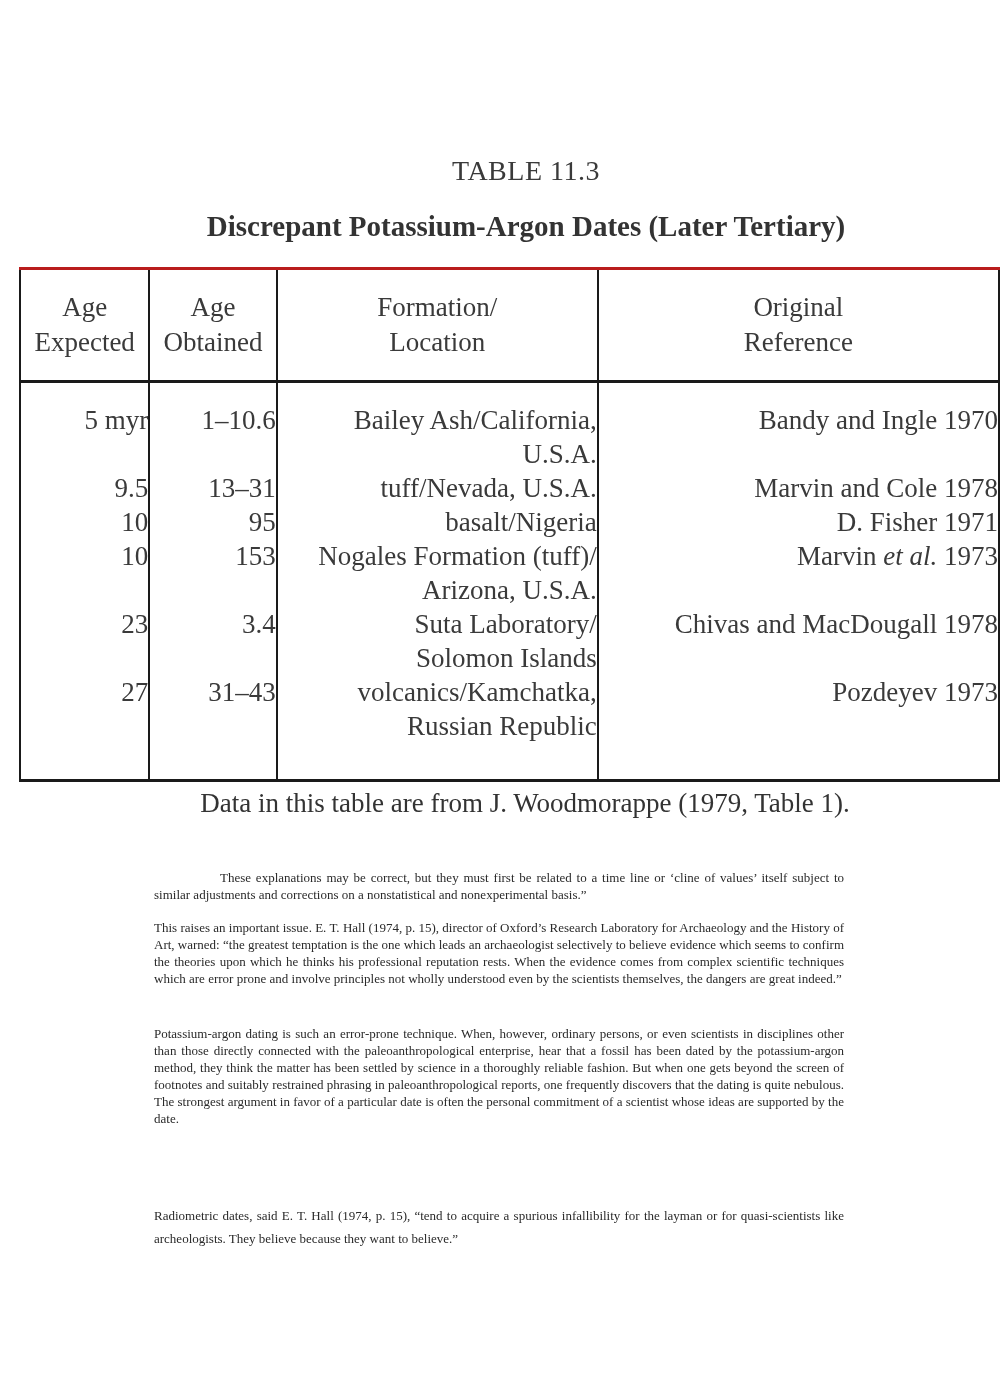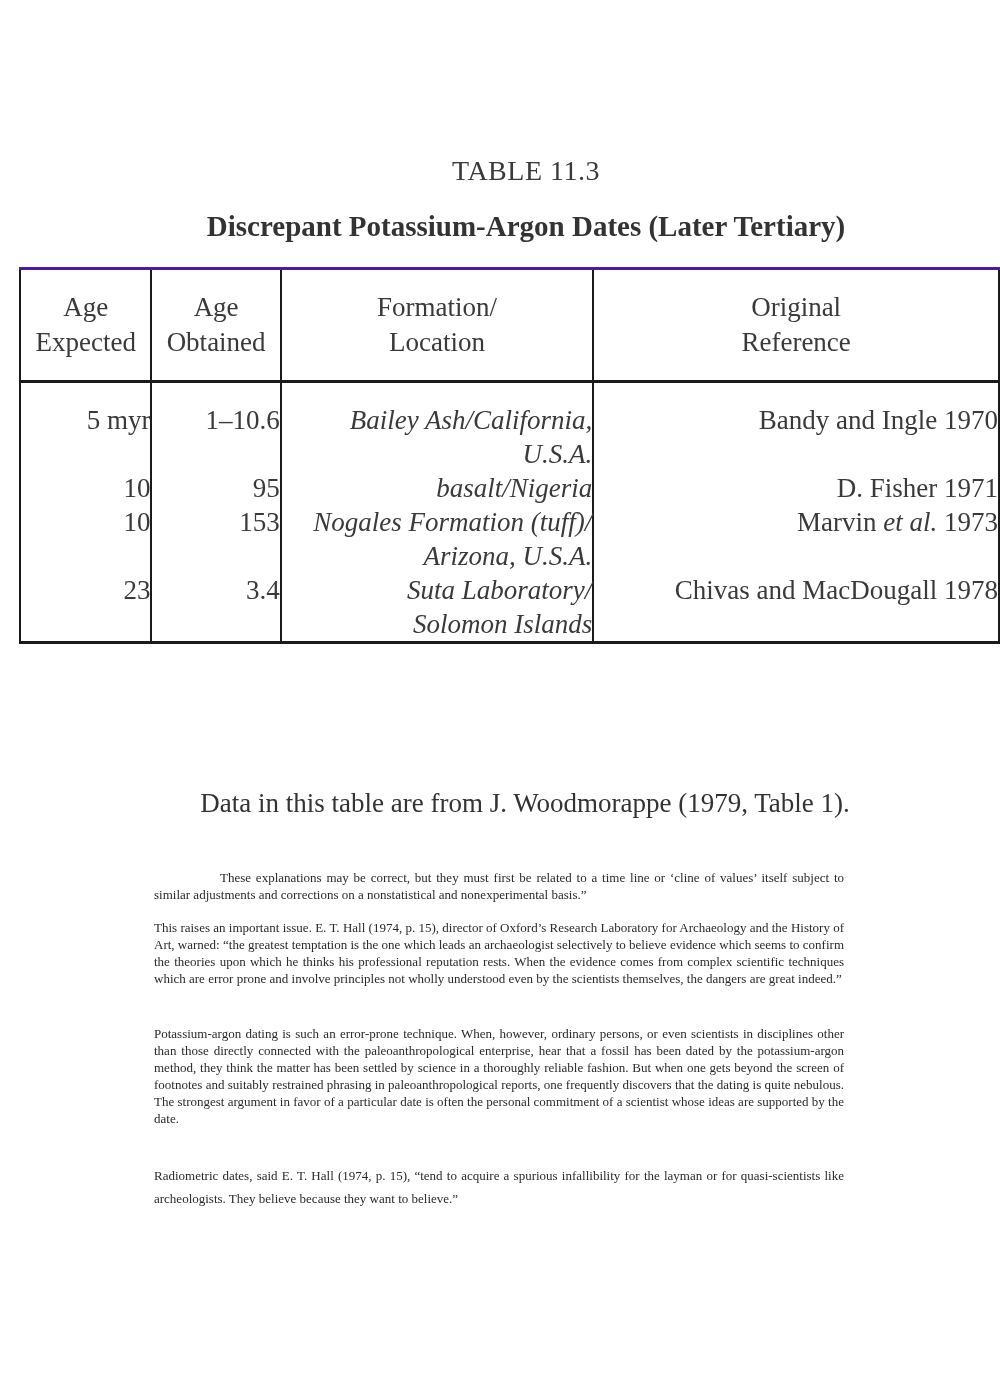--- a/index.html
+++ b/index.html
@@ -46,21 +46,21 @@
     color: #3a3a3a;
     table-layout: fixed;
   }
   #data-table th, #data-table td {
     border-left: 2px solid #1a1a1a;
     border-right: 2px solid #1a1a1a;
     padding: 0;
     text-align: right;
   }
   #data-table th {
-    border-top: 3px solid #4c1d95;
+    border-top: 3px solid #b91c1c;
     border-bottom: 3px solid #1a1a1a;
     font-weight: normal;
     height: 110px;
     text-align: center;
     vertical-align: middle;
     line-height: 35px;
   }
   #data-table tbody tr:last-child td {
     border-bottom: 3px solid #1a1a1a;
   }
@@ -68,21 +68,21 @@
     vertical-align: top;
     line-height: 34px;
   }
   .col-exp { width: 138px; }
   .col-obt { width: 136px; }
   .col-form { width: 341px; }
   .col-ref { width: 420px; }
 
   td.c-exp { padding-left: 32px !important; }
   td.c-obt { padding-left: 28px !important; }
-  td.c-form { padding-left: 18px !important; font-style: italic; }
+  td.c-form { padding-left: 18px !important; }
   td.c-ref { padding-left: 18px !important; white-space: nowrap; }
   .indent { padding-left: 30px; display: block; }
   tr.first-row td { padding-top: 20px !important; }
   tr.last-row td { padding-bottom: 36px !important; }
 
   #table-note {
     position: absolute;
     top: 788px;
     left: 0;
     width: 1050px;
@@ -96,21 +96,21 @@
     left: 154px;
     width: 690px;
     font-size: 13px;
     line-height: 17px;
     color: #2a2a2a;
     text-align: justify;
   }
   #para-0 { top: 869px; text-indent: 66px; }
   #para-1 { top: 919px; }
   #para-2 { top: 1025px; }
-  #para-3 { top: 1164px; line-height: 23px; }
+  #para-3 { top: 1204px; line-height: 23px; }
 </style>
 </head>
 <body>
 
 <div id="table-label" class="serif">TABLE 11.3</div>
 <div id="table-title" class="serif">Discrepant Potassium-Argon Dates (Later Tertiary)</div>
 
 <table id="data-table" class="serif">
   <colgroup>
     <col class="col-exp">
@@ -142,20 +142,28 @@
       <tr class="first-row">
         <td class="c-exp">5 myr</td>
         <td class="c-obt">1–10.6</td>
         <td class="c-form">
           <span style="display: block;">Bailey Ash/California,</span>
           <span class="indent" style="display: block;">U.S.A.</span>
         </td>
         <td class="c-ref"><span>Bandy and Ingle 1970</span></td>
       </tr>
       <tr>
+        <td class="c-exp">9.5</td>
+        <td class="c-obt">13–31</td>
+        <td class="c-form">
+          <span style="display: block;">tuff/Nevada, U.S.A.</span>
+        </td>
+        <td class="c-ref"><span>Marvin and Cole 1978</span></td>
+      </tr>
+      <tr>
         <td class="c-exp">10</td>
         <td class="c-obt">95</td>
         <td class="c-form">
           <span style="display: block;">basalt/Nigeria</span>
         </td>
         <td class="c-ref"><span>D. Fisher 1971</span></td>
       </tr>
       <tr>
         <td class="c-exp">10</td>
         <td class="c-obt">153</td>
@@ -166,20 +174,29 @@
         <td class="c-ref"><span>Marvin </span><i>et al.</i><span> 1973</span></td>
       </tr>
       <tr>
         <td class="c-exp">23</td>
         <td class="c-obt">3.4</td>
         <td class="c-form">
           <span style="display: block;">Suta Laboratory/</span>
           <span class="indent" style="display: block;">Solomon Islands</span>
         </td>
         <td class="c-ref"><span>Chivas and MacDougall 1978</span></td>
+      </tr>
+      <tr class="last-row">
+        <td class="c-exp">27</td>
+        <td class="c-obt">31–43</td>
+        <td class="c-form">
+          <span style="display: block;">volcanics/Kamchatka,</span>
+          <span class="indent" style="display: block;">Russian Republic</span>
+        </td>
+        <td class="c-ref"><span>Pozdeyev 1973</span></td>
       </tr>
     </tbody>
 </table>
 
 <div id="table-note" class="serif">Data in this table are from J. Woodmorappe (1979, Table 1).</div>
 
 <p id="para-0" class="body-text serif" style="margin:0">These explanations may be correct, but they must first be related to a time line or ‘cline of values’ itself subject to similar adjustments and corrections on a nonstatistical and nonexperimental basis.”</p>
 <p id="para-1" class="body-text serif" style="margin:0">This raises an important issue. E. T. Hall (1974, p. 15), director of Oxford’s Research Laboratory for Archaeology and the History of Art, warned: “the greatest temptation is the one which leads an archaeologist selectively to believe evidence which seems to confirm the theories upon which he thinks his professional reputation rests. When the evidence comes from complex scientific techniques which are error prone and involve principles not wholly understood even by the scientists themselves, the dangers are great indeed.”</p>
 <p id="para-2" class="body-text serif" style="margin:0">Potassium-argon dating is such an error-prone technique. When, however, ordinary persons, or even scientists in disciplines other than those directly connected with the paleoanthropological enterprise, hear that a fossil has been dated by the potassium-argon method, they think the matter has been settled by science in a thoroughly reliable fashion. But when one gets beyond the screen of footnotes and suitably restrained phrasing in paleoanthropological reports, one frequently discovers that the dating is quite nebulous. The strongest argument in favor of a particular date is often the personal commitment of a scientist whose ideas are supported by the date.</p>
 <p id="para-3" class="body-text serif" style="margin:0">Radiometric dates, said E. T. Hall (1974, p. 15), “tend to acquire a spurious infallibility for the layman or for quasi-scientists like archeologists. They believe because they want to believe.”</p>

